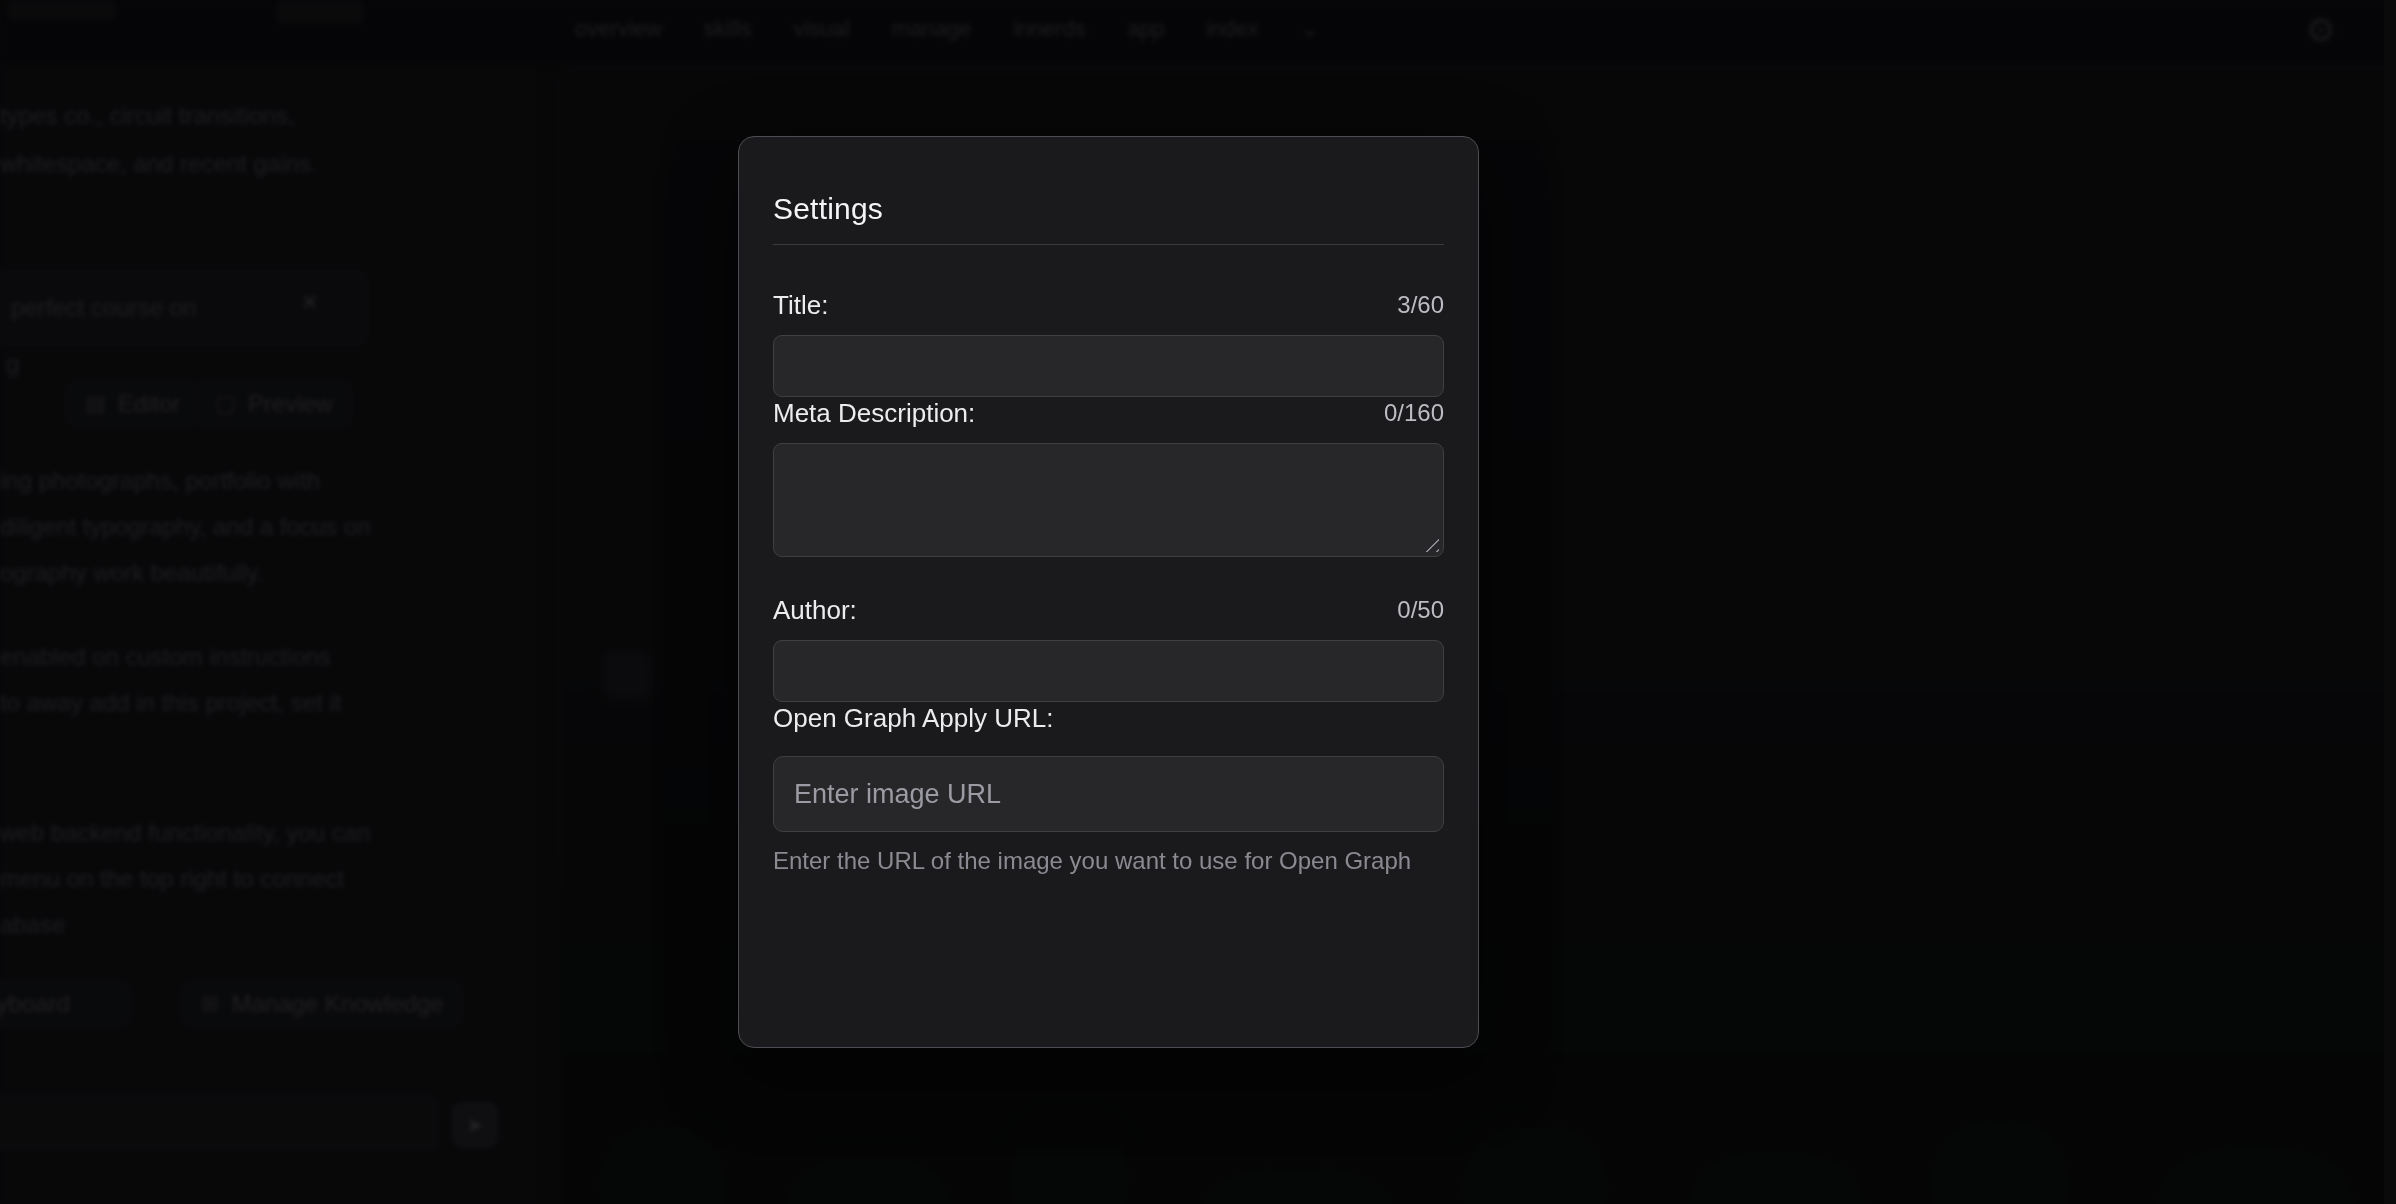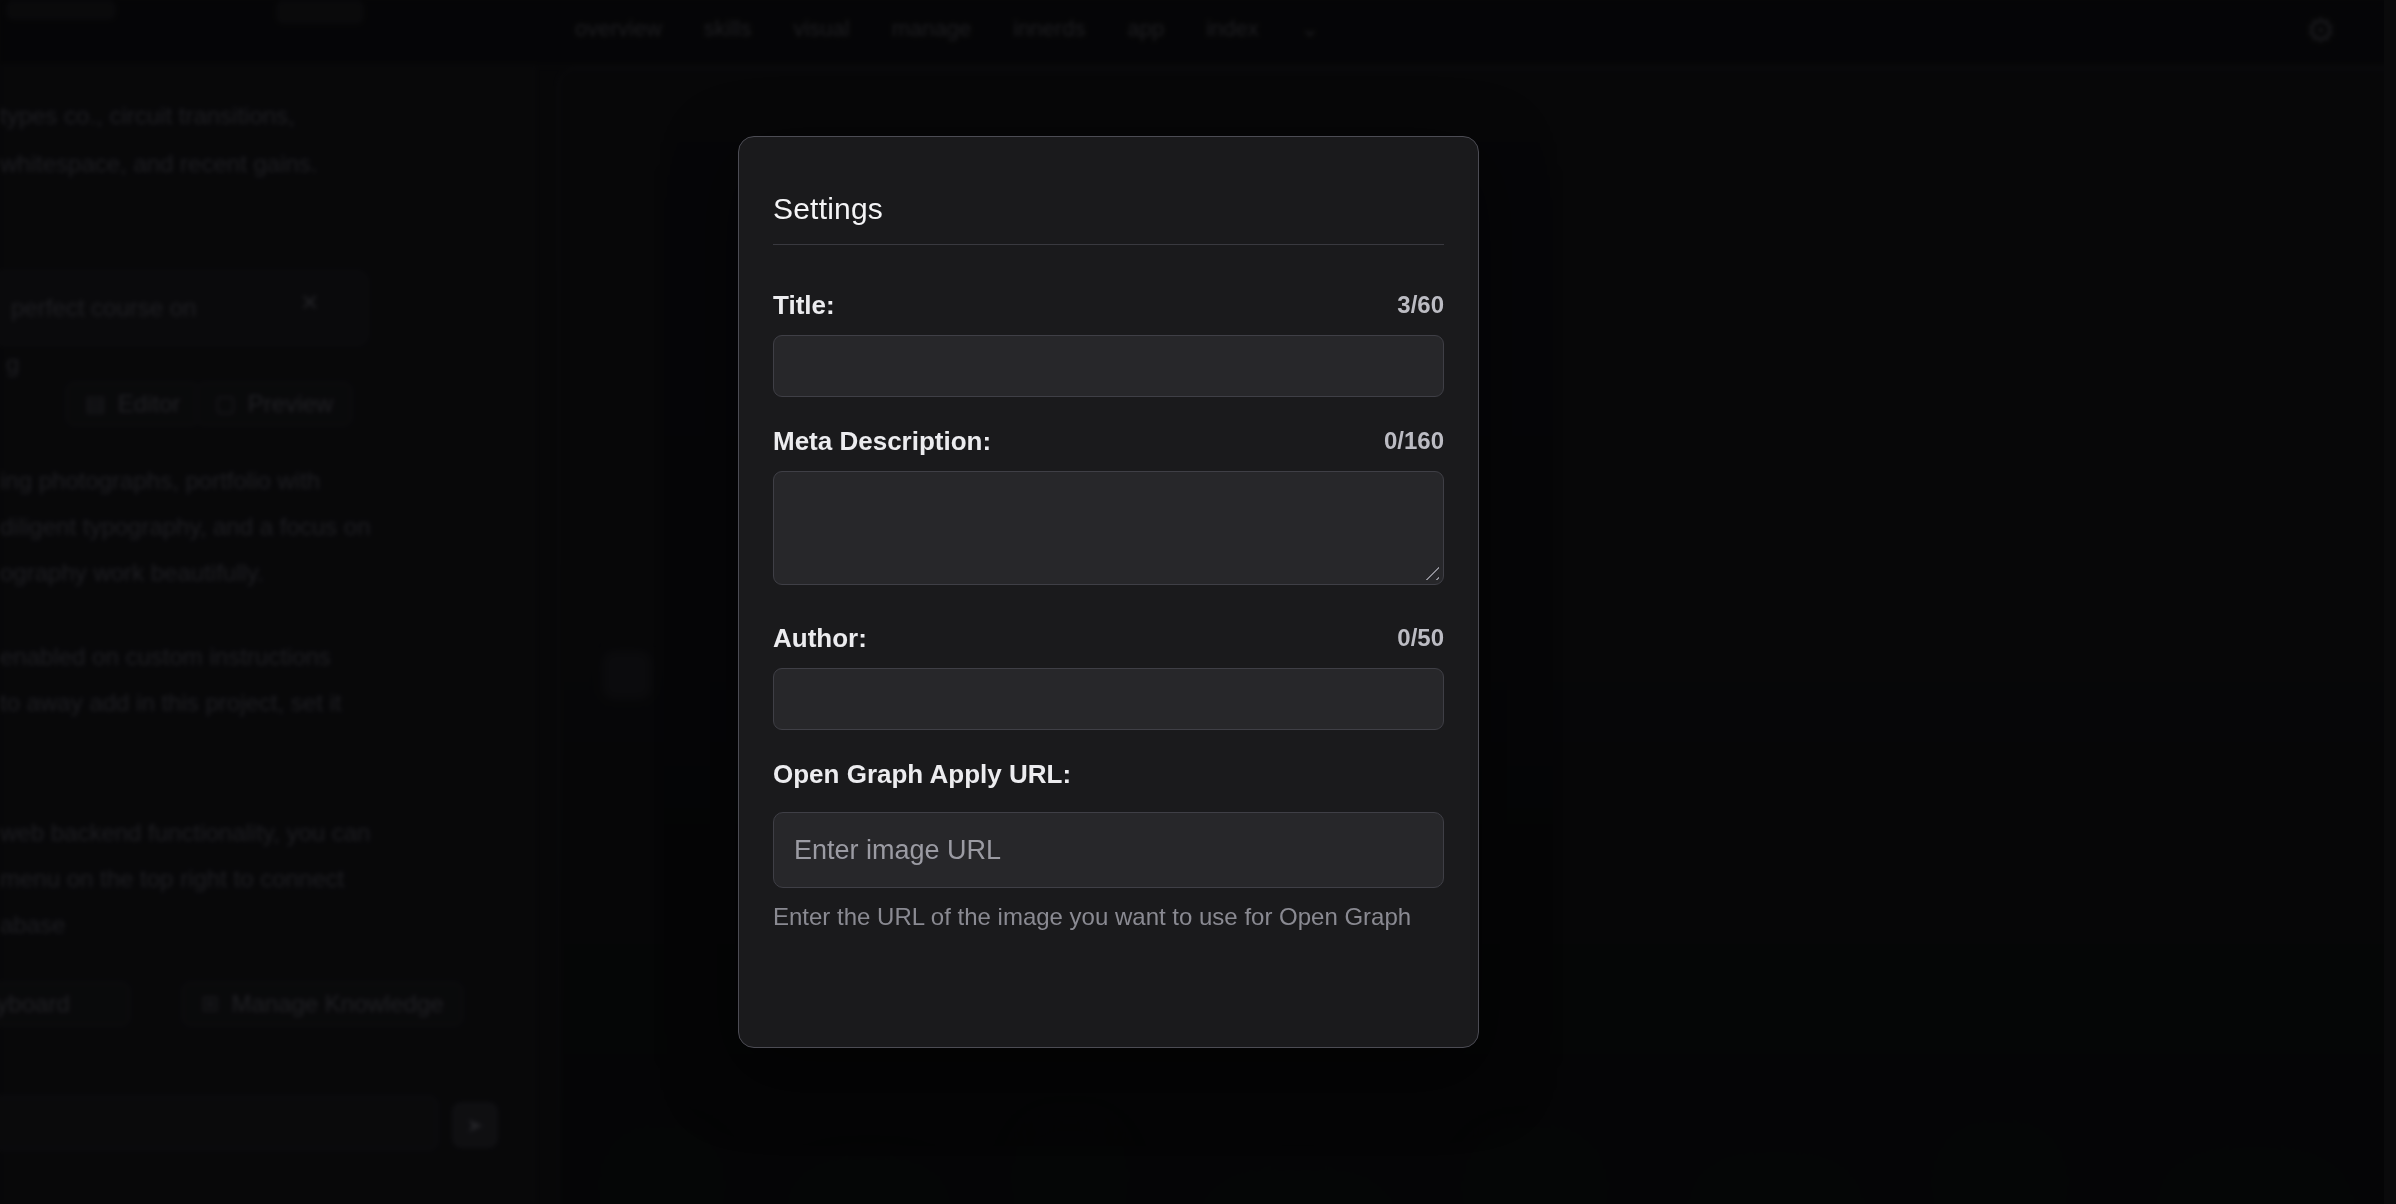--- a/index.html
+++ b/index.html
@@ -32,24 +32,24 @@
   .canvas-chip { position:absolute; left:44px; top:582px; width:48px; height:48px; border-radius:10px; background:#202023; filter:blur(5px); }
   .forest { position:absolute; left:0; bottom:0; width:100%; height:190px; }
   .tree { position:absolute; bottom:-30px; background:#0c0e0b; filter:blur(9px); border-radius:40% 40% 0 0; }
 
   .dim-overlay { position:absolute; inset:0; background:rgba(4,4,5,.5); }
 
   
   .modal { position:absolute; left:738px; top:136px; width:741px; height:912px; background:#1a1a1c; border:1px solid #4c4c54; border-radius:16px; box-shadow:0 24px 70px rgba(0,0,0,.55); padding:0 34px; color:#ececef; }
   .modal h2 { margin-top:55px; font-size:30px; font-weight:500; color:#f4f4f6; letter-spacing:.2px; }
   .modal .divider { height:1px; background:#39393f; margin-top:18px; }
-  .field { margin-top:28px; }
+  .field { }
   .field.first { margin-top:44px; }
   .field.gap-lg { margin-top:37px; }
-  .label-row { display:flex; justify-content:space-between; align-items:flex-end; line-height:32px;font-weight:bold; }
+  .label-row { display:flex; justify-content:space-between; align-items:flex-end; line-height:32px; }
   .label { font-size:26px; color:#ececef; }
   .counter { font-size:24px; color:#bcbcc3; }
   .label-row.solo { justify-content:flex-start; }
   .tinput { display:block; width:100%; height:62px; margin-top:14px; background:#27272a; border:1px solid #3f3f46; border-radius:9px; padding:0 20px; font-size:27px; color:#e6e6ea; font-family:"Liberation Sans",sans-serif; outline:none; }
   .tarea-wrap { position:relative; margin-top:14px; }
   .tarea { display:block; width:100%; height:114px; background:#27272a; border:1px solid #3f3f46; border-radius:9px; padding:14px 20px; font-size:27px; color:#e6e6ea; font-family:"Liberation Sans",sans-serif; resize:none; outline:none; }
   .grip { position:absolute; right:5px; bottom:5px; width:14px; height:14px; background:repeating-linear-gradient(135deg, transparent 0 3px, #8d8d95 3px 4.5px, transparent 4.5px 7px); clip-path:polygon(100% 0,100% 100%,0 100%); }
   .og-input { height:76px; margin-top:22px; font-size:27px;border-radius:10px; }
   .og-input::placeholder { color:#9b9ba3; opacity:1; }
   .helper { margin-top:15px; font-size:24px; color:#8a8a92; }

